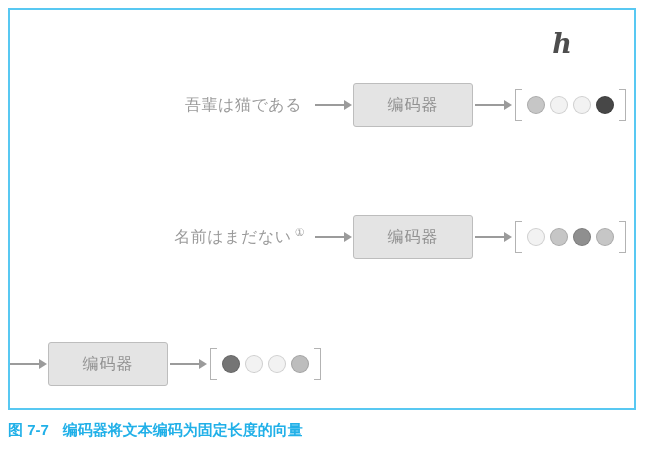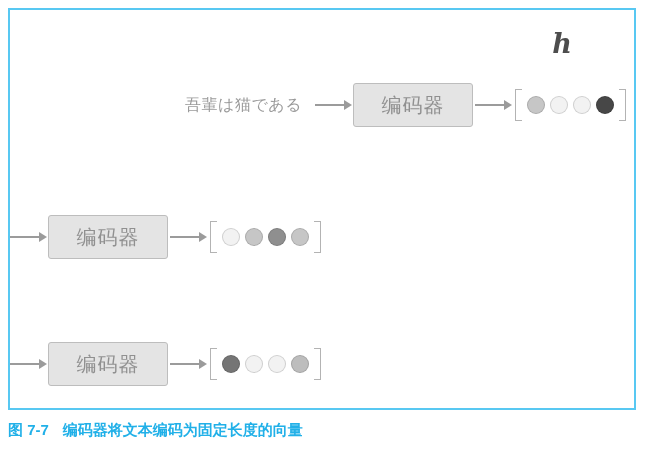--- a/index.html
+++ b/index.html
@@ -84,21 +84,21 @@
     flex:none;
     width:120px;height:44px;
     margin-left:8px;
     background:var(--box-fill);
     border:1px solid var(--box-border);
     border-radius:3px;
     box-sizing:border-box;
     display:flex;
     align-items:center;
     justify-content:center;
-    font-size:20px;
+    font-size:16px;
     color:var(--box-text);
     letter-spacing:1px;
   }
   .arrow.out{margin-left:2px;}
   .vector{
     flex:none;
     margin-left:10px;
     display:flex;
     align-items:center;
     gap:5px;
@@ -157,20 +157,23 @@
       <span class="bracket left"></span>
       <span class="circle" style="background: rgb(198, 198, 198);"></span>
       <span class="circle" style="background: rgb(242, 242, 242);"></span>
       <span class="circle" style="background: rgb(242, 242, 242);"></span>
       <span class="circle" style="background: rgb(71, 71, 71);"></span>
       <span class="bracket right"></span>
     </div>
   </div>
 
   <div class="row row2">
+    <div class="row-label">
+      <span>名前はまだない</span><sup>①</sup>
+    </div>
     <div class="arrow"></div>
     <div class="encoder-box">
       <span>编码器</span>
     </div>
     <div class="arrow out"></div>
     <div class="vector">
       <span class="bracket left"></span>
       <span class="circle" style="background: rgb(242, 242, 242);"></span>
       <span class="circle" style="background: rgb(198, 198, 198);"></span>
       <span class="circle" style="background: rgb(143, 143, 143);"></span>

